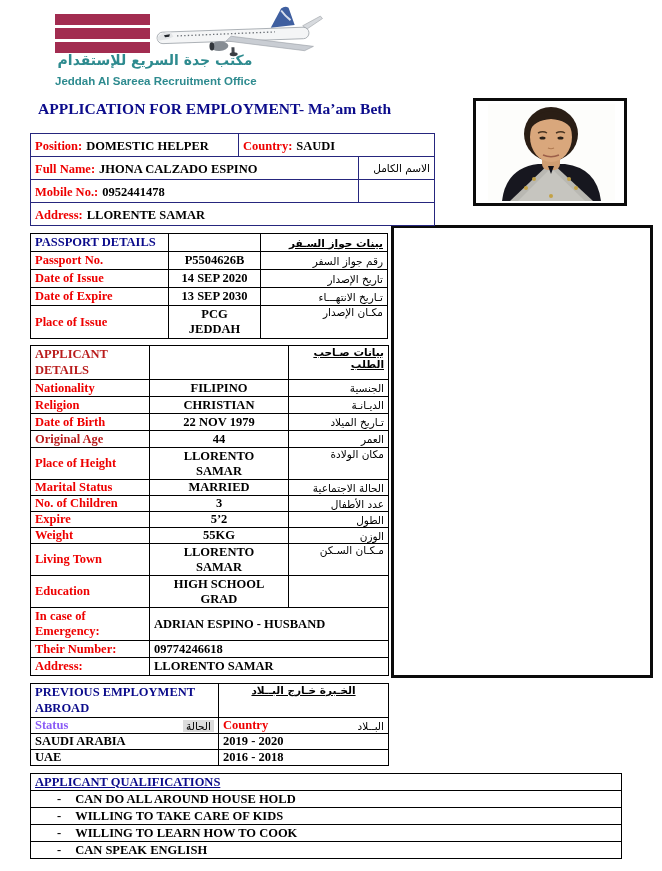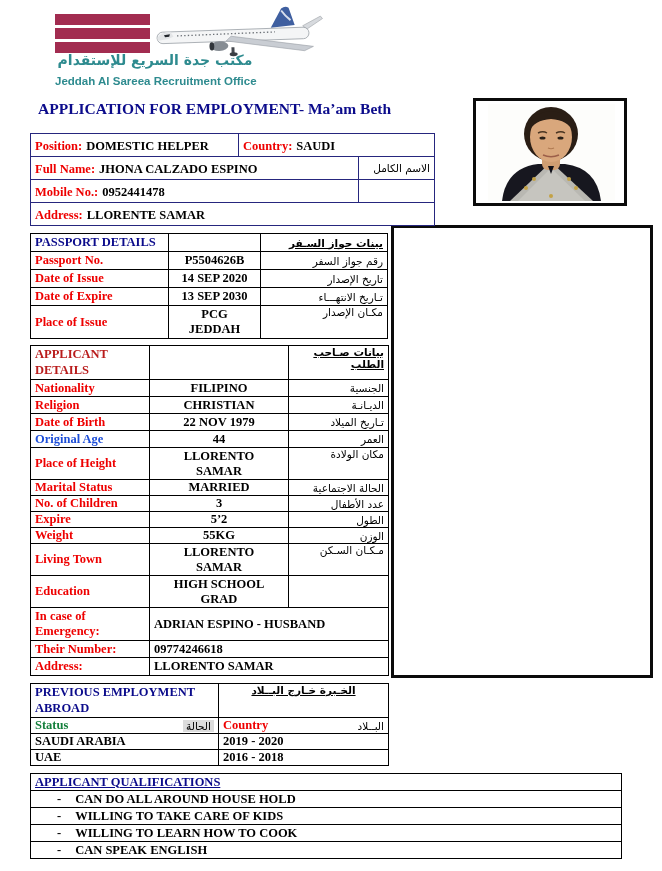--- a/index.html
+++ b/index.html
@@ -213,21 +213,21 @@
       <td class="lbl" style="color:#EE0000">Religion</td>
       <td class="val ctr">CHRISTIAN</td>
       <td class="ar">الديـانـة</td>
     </tr>
     <tr style="height:17px">
       <td class="lbl" style="color:#EE0000">Date of Birth</td>
       <td class="val ctr">22 NOV 1979</td>
       <td class="ar">تـاريخ الميلاد</td>
     </tr>
     <tr style="height:17px">
-      <td class="lbl" style="color:#1d4ed8">Original Age</td>
+      <td class="lbl" style="color:#b91c1c">Original Age</td>
       <td class="val ctr">44</td>
       <td class="ar">العمر</td>
     </tr>
     <tr style="height:32px">
       <td class="lbl" style="color:#EE0000">Place of Height</td>
       <td class="val ctr preline">LLORENTO
 SAMAR</td>
       <td class="ar" style="vertical-align:top">مكان الولادة</td>
     </tr>
     <tr style="height:16px">
@@ -285,21 +285,21 @@
       </colgroup>
     <tbody>
         <tr class="head">
       <td class="navy-head preline" style="color:#0B0B8B">PREVIOUS EMPLOYMENT
 ABROAD</td>
       <td class="ar ar-head" style="text-align:center;vertical-align:top">الخـبرة خـارج البــلاد</td>
     </tr>
     <tr>
       <td>
             <span class="split">
-        <span class="lbl" style="color:#15803d">Status</span>
+        <span class="lbl" style="color:#8b5cf6">Status</span>
         <span class="ar hl-gray">الحالة</span>
             </span>
           </td>
       <td>
             <span class="split">
         <span class="lbl" style="color:#EE0000">Country</span>
         <span class="ar">البــلاد</span>
             </span>
           </td>
     </tr>

